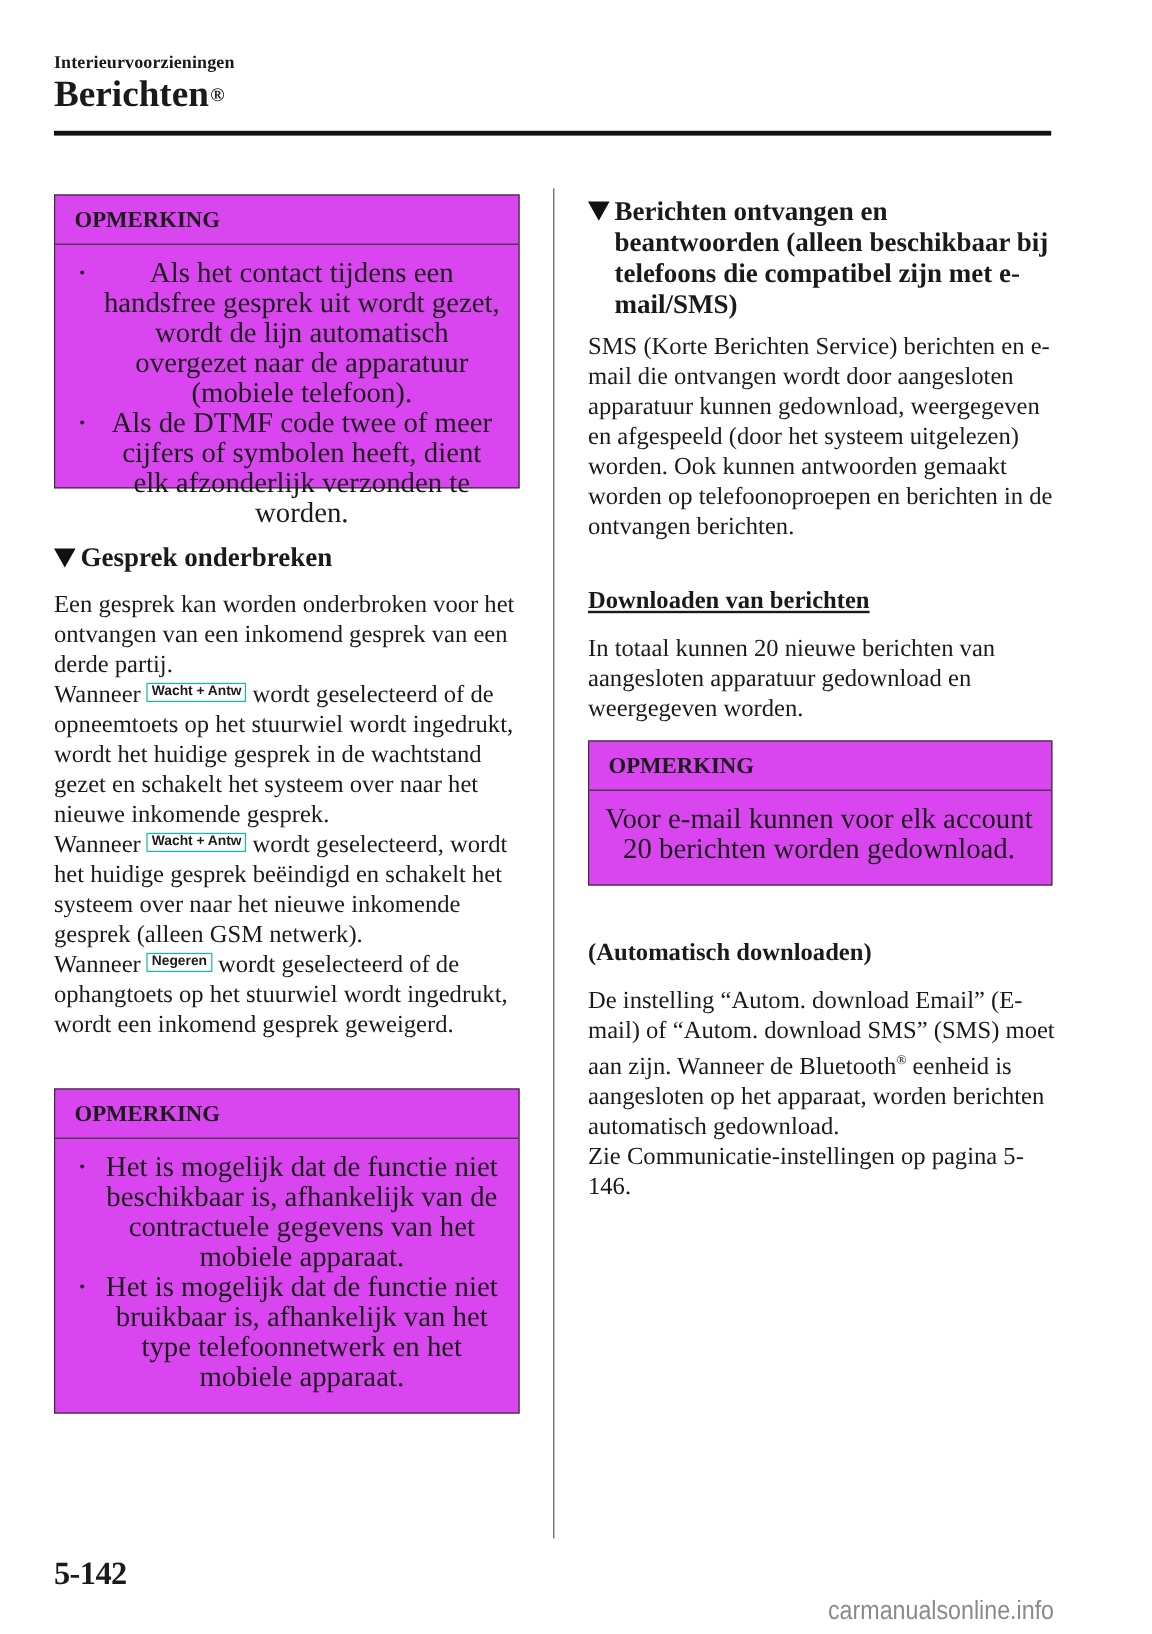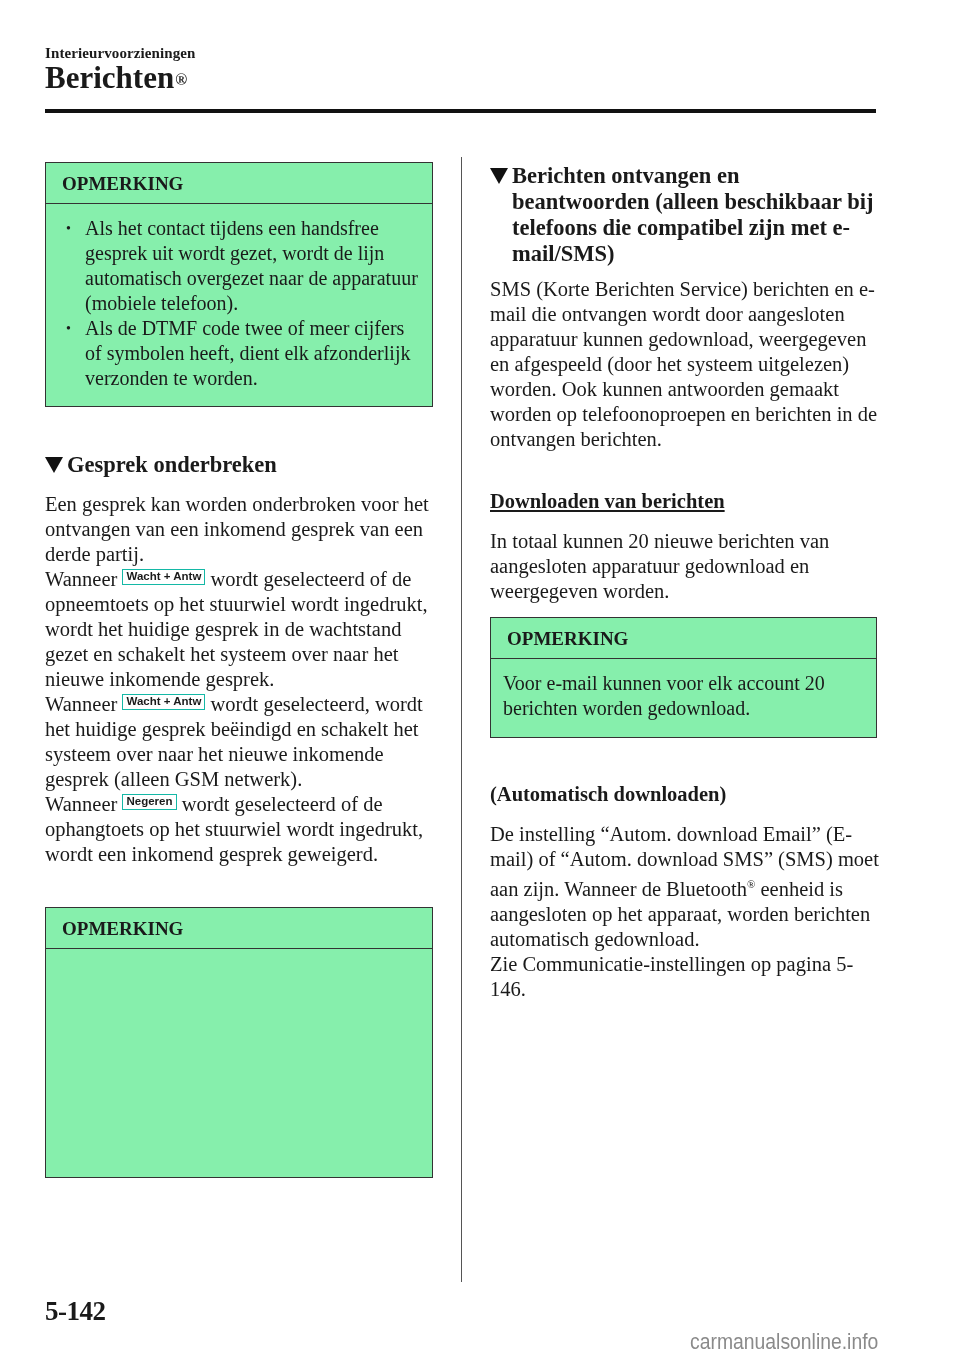--- a/index.html
+++ b/index.html
@@ -20,27 +20,27 @@
       position: absolute; left: 45px; top: 109px; width: 831px; height: 4px; background: #111;
     }
     .col-divider {
       position: absolute; left: 461px; top: 157px; width: 1px; height: 1125px; background: #555;
     }
     .col { position: absolute; font-size: 20.5px; line-height: 25px; }
     .col-left { left: 45px; width: 400px; }
     .col-right { left: 490px; width: 390px; }
 
     .note-box {
-      position: absolute; border: 1.5px solid #333; box-sizing: border-box; background: #86efac;
+      position: absolute; border: 1.5px solid #333; box-sizing: border-box; background: #d946ef;
     }
     .note-head {
       height: 41px; border-bottom: 1.5px solid #333; box-sizing: border-box;
       font-weight: bold; font-size: 19px; line-height: 41px; padding-left: 16px;
     }
-    .note-body { padding: 12px 14px 10px 14px; font-size: 20px; line-height: 25px; }
+    .note-body { padding: 12px 14px 10px 14px; font-size: 24px; line-height: 25px; text-align: center; }
     .note-body ul { list-style: none; margin: 0; padding: 0; }
     .note-body li { position: relative; padding-left: 25px; }
     .note-body li::before {
       content: "\2022"; position: absolute; left: 6px; top: 0; font-size: 14px;
     }
     .note-body p { margin: 0; }
 
     .heading {
       position: absolute; font-weight: bold; font-size: 22.5px; line-height: 26px;
     }
@@ -112,20 +112,22 @@
     <span>Wanneer</span>
     <span class="ui-key">Negeren</span>
     <span>wordt geselecteerd of de ophangtoets op het stuurwiel wordt ingedrukt, wordt een inkomend gesprek geweigerd.</span>
   </p>
 </div>
 
 <div class="note-box" style="left:45px; top:907px; width:388px; height:271px;">
   <div class="note-head">OPMERKING</div>
   <div class="note-body">
     <ul>
+      <li>Het is mogelijk dat de functie niet beschikbaar is, afhankelijk van de contractuele gegevens van het mobiele apparaat.</li>
+      <li>Het is mogelijk dat de functie niet bruikbaar is, afhankelijk van het type telefoonnetwerk en het mobiele apparaat.</li>
     </ul>
   </div>
 </div>
 
 <div class="heading" style="left:490px; top:163px; width:390px;">
   <span class="tri"></span>
   <span class="htext">Berichten ontvangen en beantwoorden (alleen beschikbaar bij telefoons die compatibel zijn met e-mail/SMS)</span>
 </div>
 
 <p class="para col col-right" style="top:277px;">SMS (Korte Berichten Service) berichten en e-mail die ontvangen wordt door aangesloten apparatuur kunnen gedownload, weergegeven en afgespeeld (door het systeem uitgelezen) worden. Ook kunnen antwoorden gemaakt worden op telefoonoproepen en berichten in de ontvangen berichten.</p>

